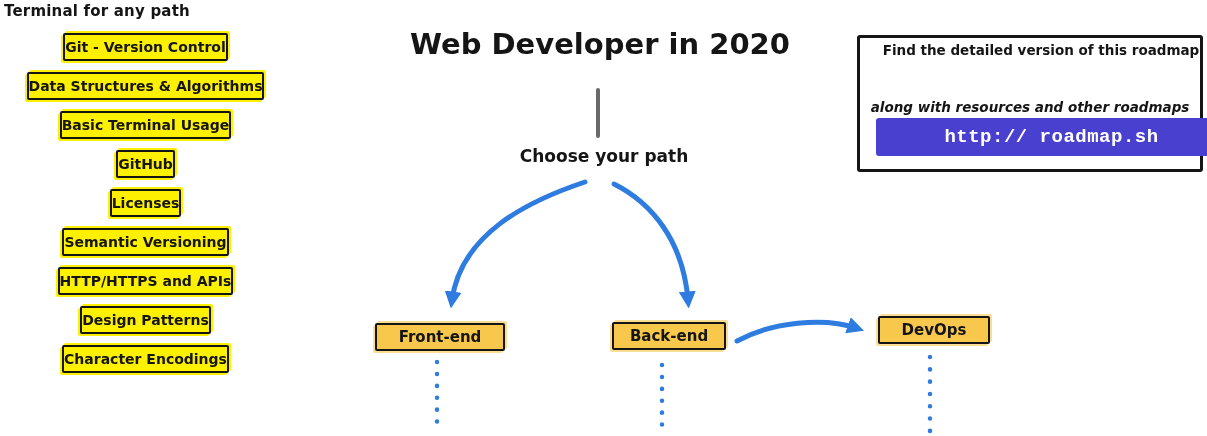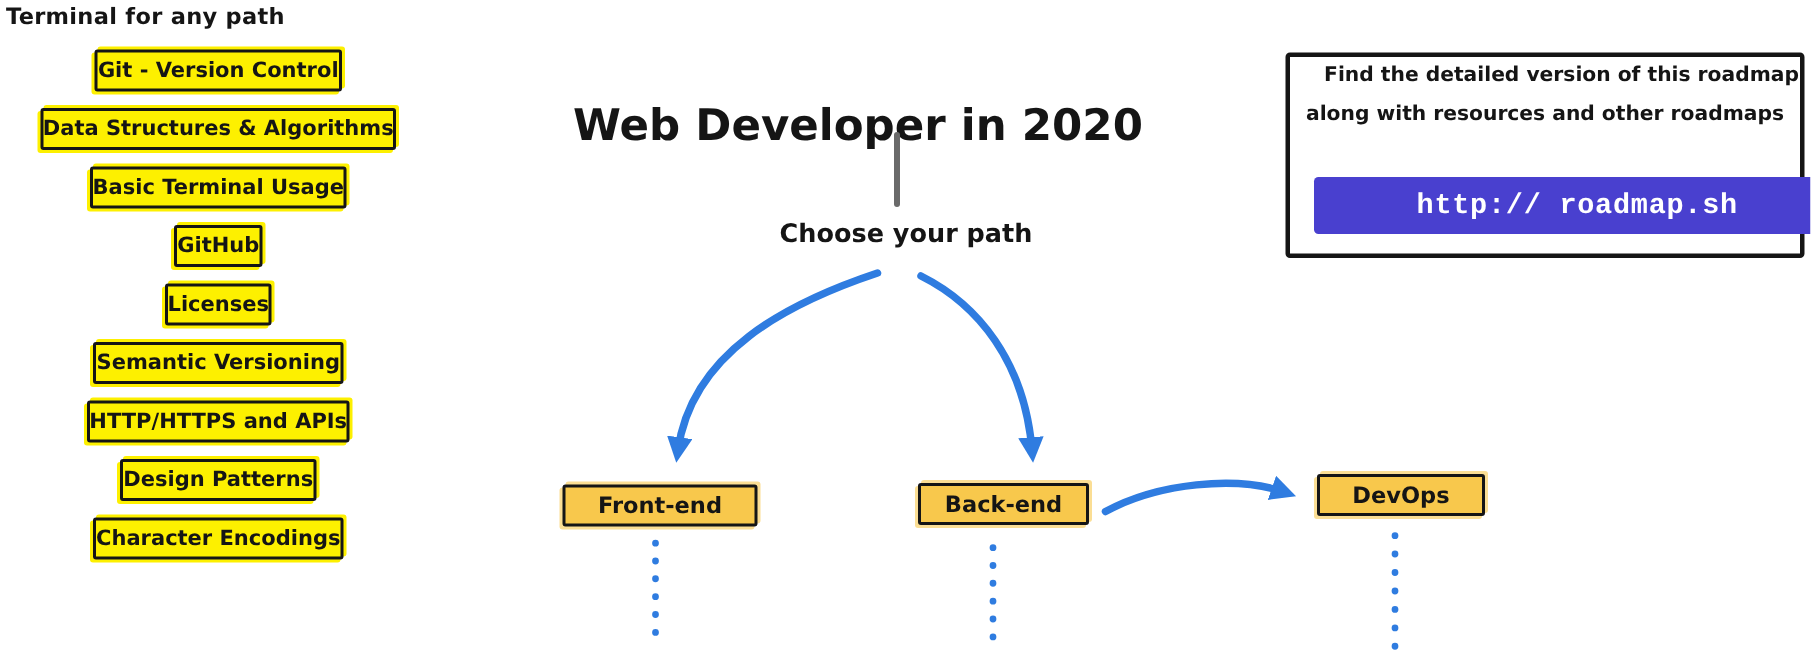--- a/index.html
+++ b/index.html
@@ -20,22 +20,22 @@
   .topics{position:absolute;left:3px;top:33px;width:285px;display:flex;flex-direction:column;gap:11px;align-items:center;}
   .topic-box{
     box-sizing:border-box;height:28px;background:var(--yellow);
     border:2px solid var(--ink);border-radius:2px;
     display:flex;align-items:center;justify-content:center;
     font-size:14px;font-weight:bold;
     box-shadow:2px -2px 0 0 var(--yellow), -2px 2px 0 0 var(--yellow);
     cursor:pointer;
   }
   
-  .title{position:absolute;left:572px;top:27px;transform:translateX(-50%);
-    font-size:29px;font-weight:bold;white-space:nowrap;margin-top:39px;}
+  .title{position:absolute;left:600px;top:27px;transform:translateX(-50%);
+    font-size:29px;font-weight:bold;white-space:nowrap;}
   .connector{position:absolute;left:596px;top:88px;width:4px;height:50px;
     background:var(--gray);border-radius:2px;}
   .choose{position:absolute;left:604px;top:146px;transform:translateX(-50%);
     font-size:17px;font-weight:bold;white-space:nowrap;}
   
   .node{
     position:absolute;box-sizing:border-box;height:28px;background:var(--orange);
     border:2px solid var(--ink);border-radius:2px;
     display:flex;align-items:center;justify-content:center;
     font-size:15px;font-weight:bold;cursor:pointer;
@@ -49,21 +49,21 @@
   .arrow{stroke:var(--blue);stroke-width:5;fill:none;stroke-linecap:round;}
   .dots{stroke:var(--blue);stroke-width:4.5;stroke-linecap:round;fill:none;}
   
   .info{
     position:absolute;left:857px;top:35px;width:346px;height:137px;box-sizing:border-box;
     background:#fff;border:3px solid var(--ink);border-radius:3px;
   }
   .info-line{position:absolute;left:0;width:100%;text-align:center;
     font-size:13.5px;font-weight:bold;white-space:nowrap;}
   .info-line.l1{top:4px;margin-left:11px;}
-  .info-line.l2{top:30px;}
+  .info-line.l2{top:61px;font-style:italic;}
   .url-btn{
     position:absolute;left:16px;top:80px;width:351px;height:38px;
     background:var(--purple);color:#fff;border:none;border-radius:3px;
     font-family:Liberation Mono, monospace;font-size:19px;font-weight:bold;letter-spacing:.5px;
     display:flex;align-items:center;justify-content:center;cursor:pointer;
   }
 </style>
 </head>
 <body>
 

